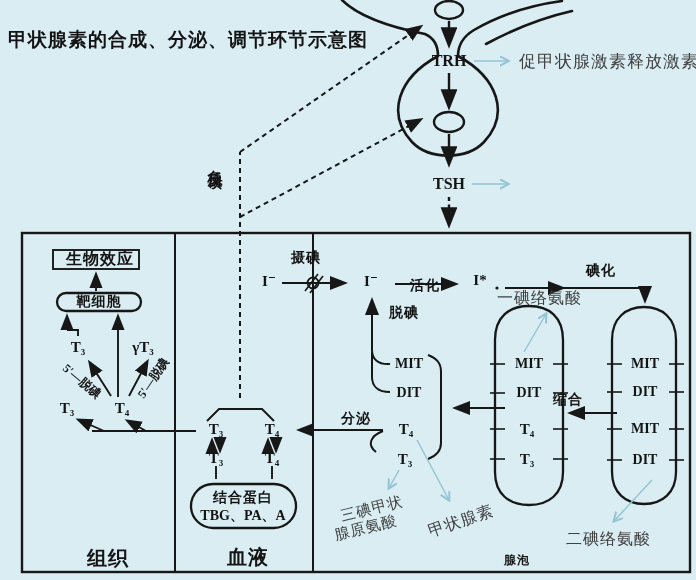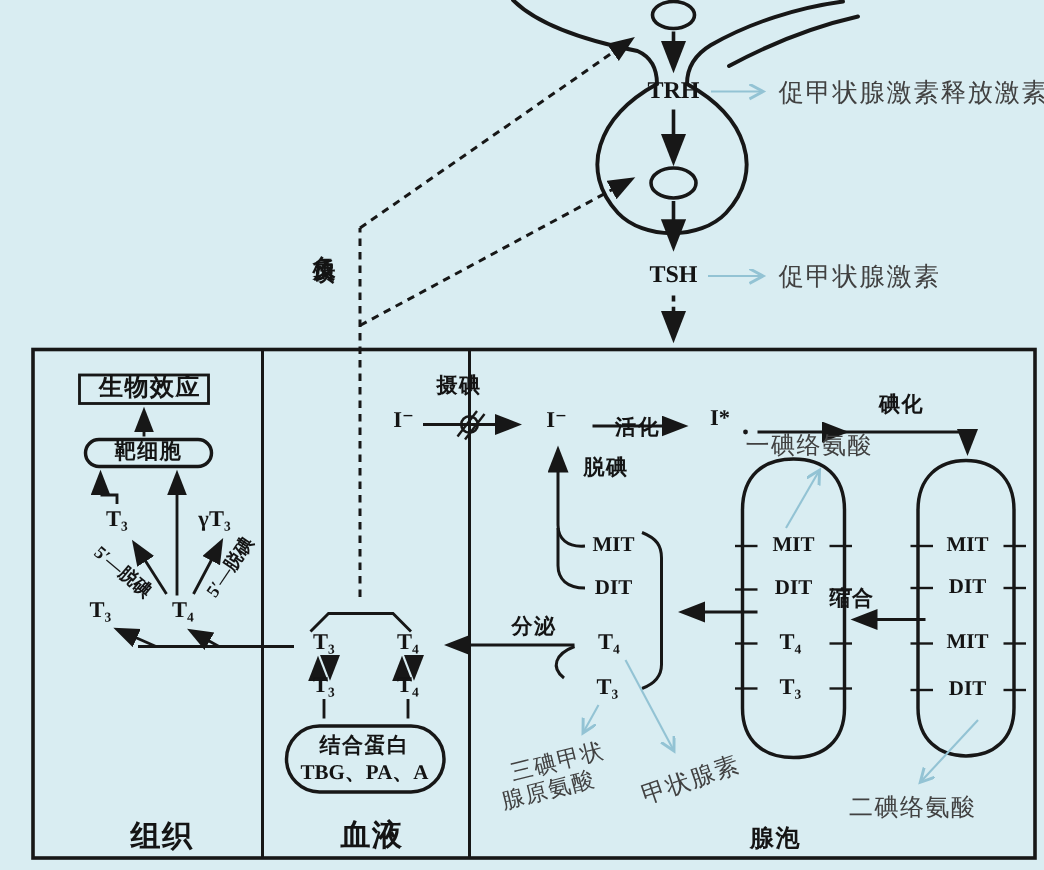--- a/index.html
+++ b/index.html
@@ -131,25 +131,25 @@
     </g>
 
     <g fill="none" stroke="#93c3d4" stroke-width="1.4">
       <path d="M524,352 L546,314" marker-end="url(#mC)"></path>
       <path d="M399,470 L389,488" marker-end="url(#mC)"></path>
       <path d="M417,440 L449,500" marker-end="url(#mC)"></path>
       <path d="M652,480 L614,521" marker-end="url(#mC)"></path>
     </g>
   </svg>
 
+  <div class="t title" style="left:8px;top:30px">甲状腺素的合成、分泌、调节环节示意图</div>
 
   <div class="t c chem" style="left:449px;top:61px;font-size:16px">TRH</div>
   <div class="t ann" style="left:519px;top:53px;font-size:17px">促甲状腺激素释放激素</div>
   <div class="t c chem" style="left:449px;top:184px;font-size:16px">TSH</div>
-  <div class="t ann" style="left:519px;top:176px;font-size:17px">促甲状腺激素</div>
   <div class="t vert bold" style="left:207px;top:158px;font-size:15px">负反馈</div>
 
   <div class="t c cn" style="left:100px;top:259px;font-size:16px">生物效应</div>
   <div class="t c cn" style="left:99px;top:302px">靶细胞</div>
   <div class="t c chem" style="left:78px;top:347px">T₃</div>
   <div class="t c chem" style="left:143px;top:347px">γT₃</div>
   <div class="t c bold rot" style="left:82px;top:381px;font-size:12px;transform:translate(-50%,-50%) rotate(40deg)">5′—脱碘</div>
   <div class="t c bold rot" style="left:153px;top:378px;font-size:12px;transform:translate(-50%,-50%) rotate(-56deg)">5′—脱碘</div>
   <div class="t c chem" style="left:67px;top:408px">T₃</div>
   <div class="t c chem" style="left:122px;top:408px">T₄</div>
@@ -185,15 +185,15 @@
 
   <div class="t c chem" style="left:645px;top:364px;font-size:14px">MIT</div>
   <div class="t c chem" style="left:645px;top:392px;font-size:14px">DIT</div>
   <div class="t c chem" style="left:645px;top:429px;font-size:14px">MIT</div>
   <div class="t c chem" style="left:645px;top:460px;font-size:14px">DIT</div>
 
   <div class="t c ann rot" style="left:372px;top:509px;font-size:15px;transform:translate(-50%,-50%) rotate(-14deg)">三碘甲状</div>
   <div class="t c ann rot" style="left:366px;top:528px;font-size:15px;transform:translate(-50%,-50%) rotate(-14deg)">腺原氨酸</div>
   <div class="t c ann rot" style="left:461px;top:521px;transform:translate(-50%,-50%) rotate(-19deg)">甲状腺素</div>
   <div class="t ann" style="left:566px;top:531px">二碘络氨酸</div>
-  <div class="t c cn" style="left:517px;top:560px;font-size:16px">腺泡</div>
+  <div class="t c cn" style="left:517px;top:560px;font-size:12px">腺泡</div>
 
 </div>
 
 </body></html>

